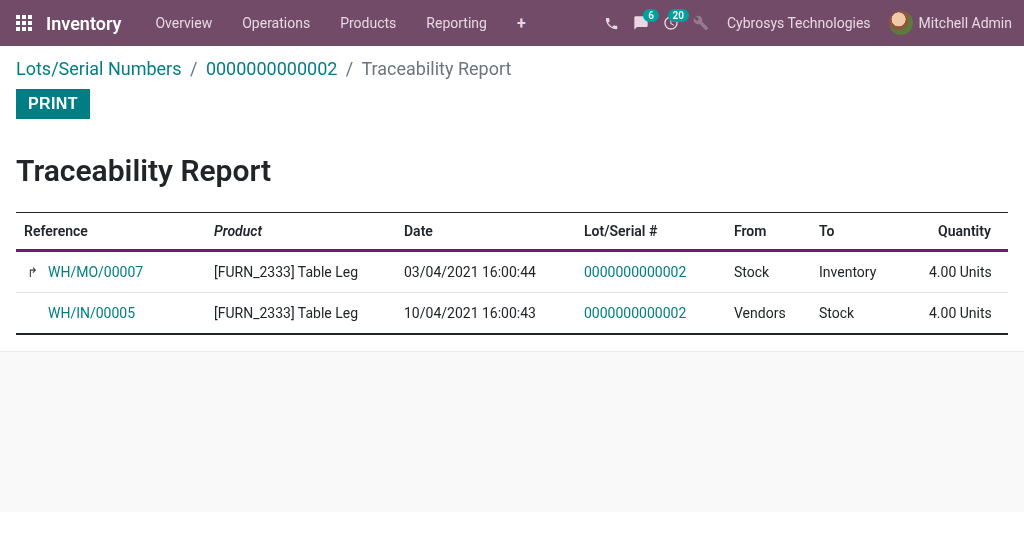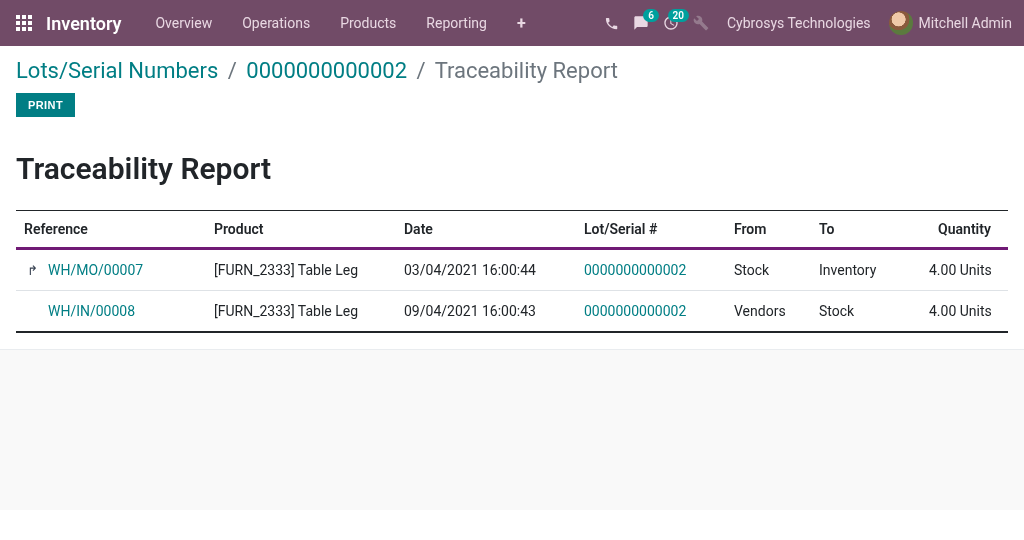--- a/index.html
+++ b/index.html
@@ -97,36 +97,36 @@
   }
   .avatar {
     width: 24px; height: 24px;
     border-radius: 50%;
     background: radial-gradient(circle at 40% 35%, #f0c9a8 32%, #8a5a3c 34% 50%, #5b7a3e 52%);
   }
   .control-bar {
     padding: 12px 16px 10px 16px;
   }
   .breadcrumb {
-    font-size: 22px;
+    font-size: 18px;
     color: #6c757d;
     margin-bottom: 10px;
   }
   .breadcrumb a {
     color: #017e84;
     text-decoration: none;
     cursor: pointer;
   }
   .breadcrumb .sep { color: #6c757d; margin: 0 4px; }
   .btn-print {
     background: #017e84;
     color: #fff;
     border: none;
     padding: 6px 12px;
-    font-size: 11px;
+    font-size: 16px;
     font-weight: 600;
     letter-spacing: 0.4px;
     cursor: pointer;
   }
   .content {
     padding: 24px 16px 16px 16px;
     border-bottom: 1px solid #e9ecef;
   }
   .report-title {
     font-size: 30px;
@@ -241,21 +241,21 @@
   <button class="btn-print">PRINT</button>
 </div>
 
 <div class="content">
   <h1 class="report-title">Traceability Report</h1>
 
   <table class="report">
     <thead>
       <tr>
         <th style="width:190px;">Reference</th>
-        <th style="width:190px;">Product</th>
+        <th style="width:190px;font-style:italic;">Product</th>
         <th style="width:180px;">Date</th>
         <th style="width:150px;">Lot/Serial #</th>
         <th style="width:85px;">From</th>
         <th style="width:110px;">To</th>
         <th>Quantity</th>
       </tr>
     </thead>
     <tbody id="report-body">
     <tr>
           <td>
@@ -268,25 +268,25 @@
           <td>03/04/2021 16:00:44</td>
           <td><span class="link">0000000000002</span></td>
           <td>Stock</td>
           <td>Inventory</td>
           <td>4.00 Units</td>
         </tr>
         <tr>
           <td>
             <div class="ref-cell">
               <span class="unfold-spacer"></span>
-              <span class="link">WH/IN/00008</span>
+              <span class="link">WH/IN/00005</span>
             </div>
           </td>
           <td>[FURN_2333] Table Leg</td>
-          <td>09/04/2021 16:00:43</td>
+          <td>10/04/2021 16:00:43</td>
           <td><span class="link">0000000000002</span></td>
           <td>Vendors</td>
           <td>Stock</td>
           <td>4.00 Units</td>
         </tr>
       </tbody>
   </table>
 </div>
 
 <div class="lower-bg"></div>

